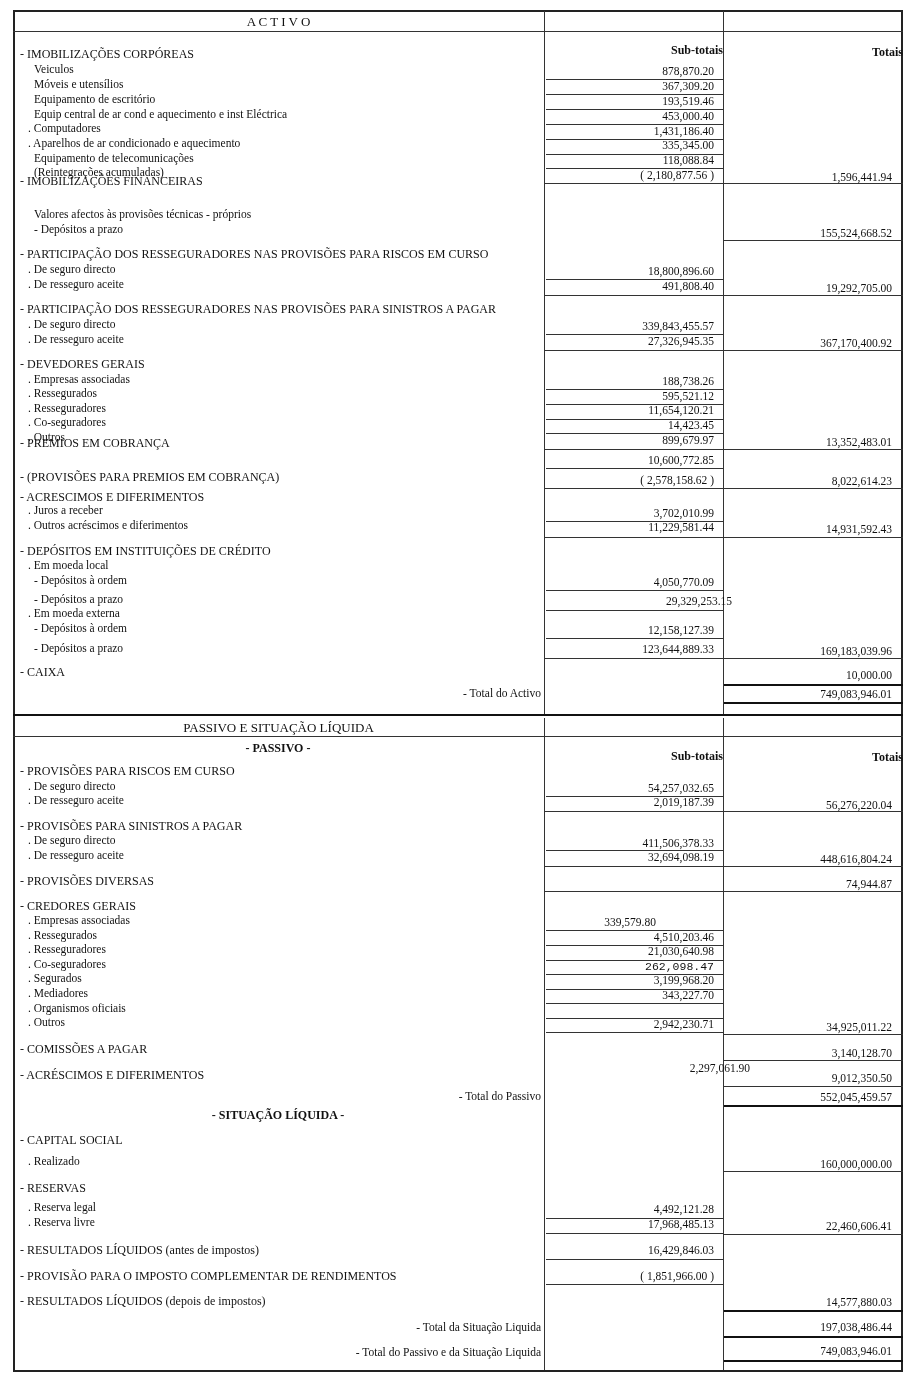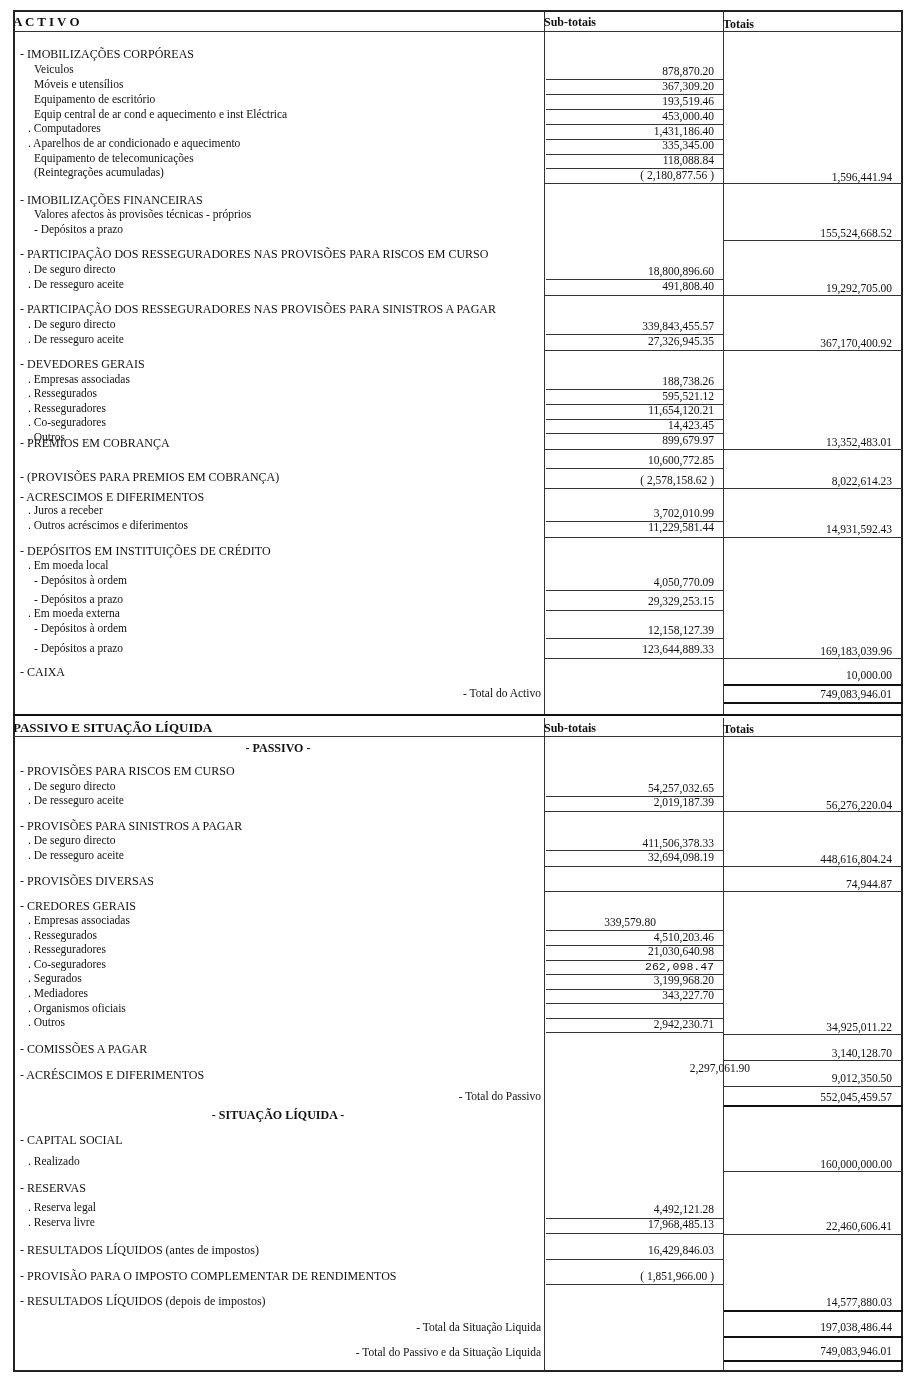--- a/index.html
+++ b/index.html
@@ -8,22 +8,22 @@
   .frame { position: absolute; left: 13px; top: 10px; width: 890px; height: 1362px;
            border: 2px solid #222; box-sizing: border-box; }
   .vline { position: absolute; width: 0; border-left: 1px solid #333; }
   .hline { position: absolute; height: 0; border-top: 1px solid #333; }
   .hthick { border-top: 2px solid #111; }
   .t { position: absolute; font-size: 11.5px; line-height: 13px; white-space: nowrap; }
   .lbl { left: 20px; }
   .hd { font-size: 12px; }
   .sub { left: 546px; width: 168px; text-align: right; }
   .tot { left: 724px; width: 168px; text-align: right; }
-  .colhdr { position: absolute; font-weight: bold; font-size: 12px; text-align: left; }
-  .title { position: absolute; font-weight: bold; font-size: 13px; text-align: left; letter-spacing: 0; }
+  .colhdr { position: absolute; font-weight: bold; font-size: 12px; text-align: right; margin-top: 28px; }
+  .title { position: absolute; font-weight: normal; font-size: 13px; text-align: center; letter-spacing: 0; }
   .right-lbl { right: 376px; text-align: right; }
   .center-lbl { position: absolute; font-weight: bold; font-size: 12px; text-align: center; left: 13px; width: 530px; }
   .cell-line-s { position: absolute; left: 546px; width: 177px; height: 0; border-top: 1px solid #333; }
   .cell-line-t { position: absolute; left: 724px; width: 179px; height: 0; border-top: 1px solid #333; }
   .cell-line-t.thick { border-top: 2px solid #111; }
 </style>
 </head>
 <body>
 
 <div class="frame"></div>
@@ -60,21 +60,21 @@
   <div class="cell-line-s" style="top:154px;"></div>
   <div class="t" style="left:34px; top:152px;">Equipamento de telecomunicações</div>
   <div class="t sub" style="top:154px;">118,088.84</div>
   <div class="cell-line-s" style="top:168px;"></div>
   <div class="t" style="left:34px; top:166px;">(Reintegrações acumuladas)</div>
   <div class="t sub" style="top:169px;">( 2,180,877.56 )</div>
   <div class="t tot" style="top:171px;">1,596,441.94</div>
 </div>
 <div class="hline" style="left:544px; width:359px; top:183px;"></div>
 
-<div class="t lbl hd" style="top:194px;">- IMOBILIZAÇÕES FINANCEIRAS</div>
+<div class="t lbl hd" style="top:175px;">- IMOBILIZAÇÕES FINANCEIRAS</div>
 <div class="t" style="left:34px; top:208px;">Valores afectos às provisões técnicas - próprios</div>
 <div class="t" style="left:34px; top:223px;">- Depósitos a prazo</div>
 <div class="t tot" style="top:227px;">155,524,668.52</div>
 <div class="cell-line-t" style="top:240px;"></div>
 
 <div class="t lbl hd" style="top:248px;">- PARTICIPAÇÃO DOS RESSEGURADORES NAS PROVISÕES PARA RISCOS EM CURSO</div>
 <div class="t" style="left:28px; top:263px;">. De seguro directo</div>
 <div class="t sub" style="top:265px;">18,800,896.60</div>
 <div class="cell-line-s" style="top:279px;"></div>
 <div class="t" style="left:28px; top:278px;">. De resseguro aceite</div>
@@ -125,21 +125,21 @@
 <div class="t sub" style="top:521px;">11,229,581.44</div>
 <div class="t tot" style="top:523px;">14,931,592.43</div>
 <div class="hline" style="left:544px; width:359px; top:537px;"></div>
 
 <div class="t lbl hd" style="top:545px;">- DEPÓSITOS EM INSTITUIÇÕES DE CRÉDITO</div>
 <div class="t" style="left:28px; top:559px;">. Em moeda local</div>
 <div class="t" style="left:34px; top:574px;">- Depósitos à ordem</div>
 <div class="t sub" style="top:576px;">4,050,770.09</div>
 <div class="cell-line-s" style="top:590px;"></div>
 <div class="t" style="left:34px; top:593px;">- Depósitos a prazo</div>
-<div class="t sub" style="top:595px;">29,329,253.15</div>
+<div class="t sub" style="top:595px;padding-left:18px;">29,329,253.15</div>
 <div class="cell-line-s" style="top:610px;"></div>
 <div class="t" style="left:28px; top:607px;">. Em moeda externa</div>
 <div class="t" style="left:34px; top:622px;">- Depósitos à ordem</div>
 <div class="t sub" style="top:624px;">12,158,127.39</div>
 <div class="cell-line-s" style="top:638px;"></div>
 <div class="t" style="left:34px; top:642px;">- Depósitos a prazo</div>
 <div class="t sub" style="top:643px;">123,644,889.33</div>
 <div class="t tot" style="top:645px;">169,183,039.96</div>
 <div class="hline" style="left:544px; width:359px; top:658px;"></div>
 

